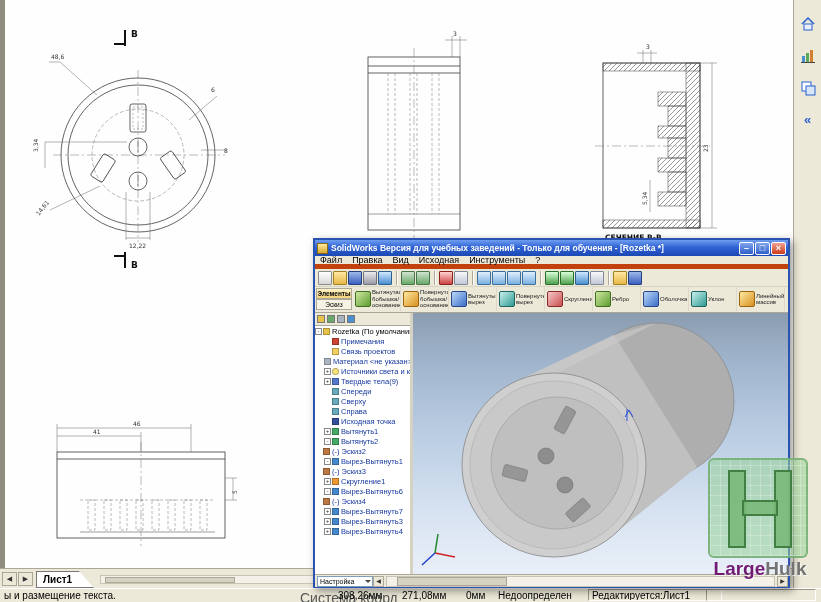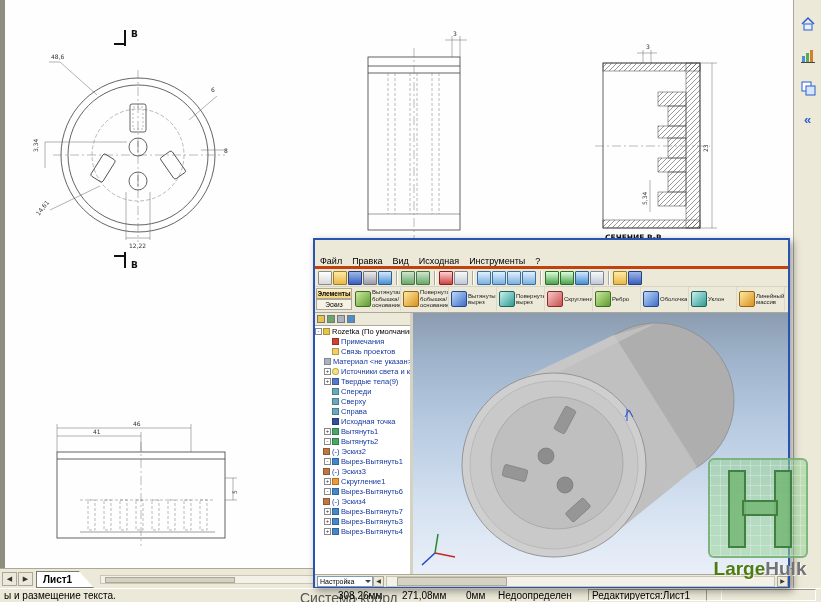--- a/index.html
+++ b/index.html
@@ -35,21 +35,21 @@
        background:#ece9d8;border:2px solid #2a52b0;box-shadow:3px 3px 8px rgba(0,0,0,.4)}
   .swtitle{position:absolute;left:0;top:0;right:0;height:16px;display:flex;align-items:center;
            background:linear-gradient(180deg,#6f9ef0 0%,#2f63d4 45%,#1b48b4 100%);color:#fff;
            font-size:8.5px;font-weight:bold;padding:0 2px;overflow:hidden}
   .swicon{width:11px;height:11px;background:linear-gradient(#ffe9a0,#d8a830);border:1px solid #8a6a10;margin-right:3px;flex:none}
   .swtitle .ttl{flex:1;overflow:hidden;white-space:nowrap}
   .wbtn{width:15px;height:13px;margin-left:1px;flex:none;border:1px solid #fff;border-radius:2px;
         background:linear-gradient(#7fa4ee,#2f5fc8);color:#fff;font-size:9px;line-height:11px;text-align:center}
   .wbtn.close{background:linear-gradient(#f0a090,#cc3a1a)}
   .menubar{position:absolute;left:0;top:16px;right:0;height:13px;background:#ece9d8;display:flex;
-           align-items:center;font-size:9px;border-bottom:3px solid #c2410c}
+           align-items:center;font-size:9px;border-bottom:5px solid #c2410c}
   .menu{padding:0 5px}
   .toolbar1{position:absolute;left:0;top:29px;right:0;height:18px;background:#ece9d8;display:flex;
             align-items:center;padding-left:3px;border-bottom:1px solid #d8d4c4}
   .t1{width:14px;height:14px;margin-right:1px;flex:none;border-radius:1px}
   .tsep{width:2px;height:14px;margin:0 3px;border-left:1px solid #aca899;border-right:1px solid #fff;flex:none}
   .tk-new{background:linear-gradient(#fff,#d8d8d8);border:1px solid #8a8a8a}
   .tk-open{background:linear-gradient(#ffe9a0,#e8b84a);border:1px solid #a08020}
   .tk-save{background:linear-gradient(#9db8e8,#3a5fc0);border:1px solid #26407e}
   .tk-print{background:linear-gradient(#ececec,#9a9aa8);border:1px solid #70707e}
   .tk-view{background:linear-gradient(#d0e8ff,#4a8fd0);border:1px solid #2a5f90}
@@ -103,21 +103,21 @@
           border:2px solid rgba(110,170,110,.8);border-radius:6px;
           background-image:repeating-linear-gradient(0deg,rgba(255,255,255,.25) 0 1px,transparent 1px 10px),
                            repeating-linear-gradient(90deg,rgba(255,255,255,.25) 0 1px,transparent 1px 10px)}
   .wm-h{position:absolute;left:18px;top:10px;width:64px;height:78px}
   .wm-h div{position:absolute;background:rgba(120,185,120,.9);border:2px solid rgba(60,120,60,.9)}
   .wm-l{left:0;top:0;width:18px;height:78px}
   .wm-r{right:0;top:0;width:18px;height:78px}
   .wm-m{left:14px;top:30px;width:36px;height:16px}
   .wm-text{position:absolute;left:0;top:100px;width:104px;text-align:center;font-size:19px;font-weight:bold;
            text-shadow:1px 1px 0 rgba(255,255,255,.7)}
-  .wm-text .p1{color:#4d7c0f}.wm-text .p2{color:#737373}
+  .wm-text .p1{color:#701a75}.wm-text .p2{color:#737373}
 </style>
 </head>
 <body>
 
 <div id="stage">
 
   <div class="left-edge"></div>
   <div class="sheet">
     <svg width="788" height="568" viewBox="0 0 788 568">
       <defs>
@@ -304,20 +304,27 @@
     <span style="left:466px">0мм</span>
     <span style="left:498px">Недоопределен</span>
     <div class="sunken" style="left:588px;width:134px">
       <span style="position:static">Редактируется:Лист1</span>
     </div>
     <div class="sunken" style="left:706px;width:110px"></div>
   </div>
 
   <div class="sww">
 
+    <div class="swtitle">
+      <div class="swicon"></div>
+      <div class="ttl">SolidWorks Версия для учебных заведений - Только для обучения - [Rozetka *]</div>
+      <div class="wbtn">–</div>
+      <div class="wbtn">□</div>
+      <div class="wbtn close">×</div>
+    </div>
 
     <div class="menubar">
       <span class="menu">Файл</span>
       <span class="menu">Правка</span>
       <span class="menu">Вид</span>
       <span class="menu">Исходная</span>
       <span class="menu">Инструменты</span>
       <span class="menu">?</span>
     </div>
 

